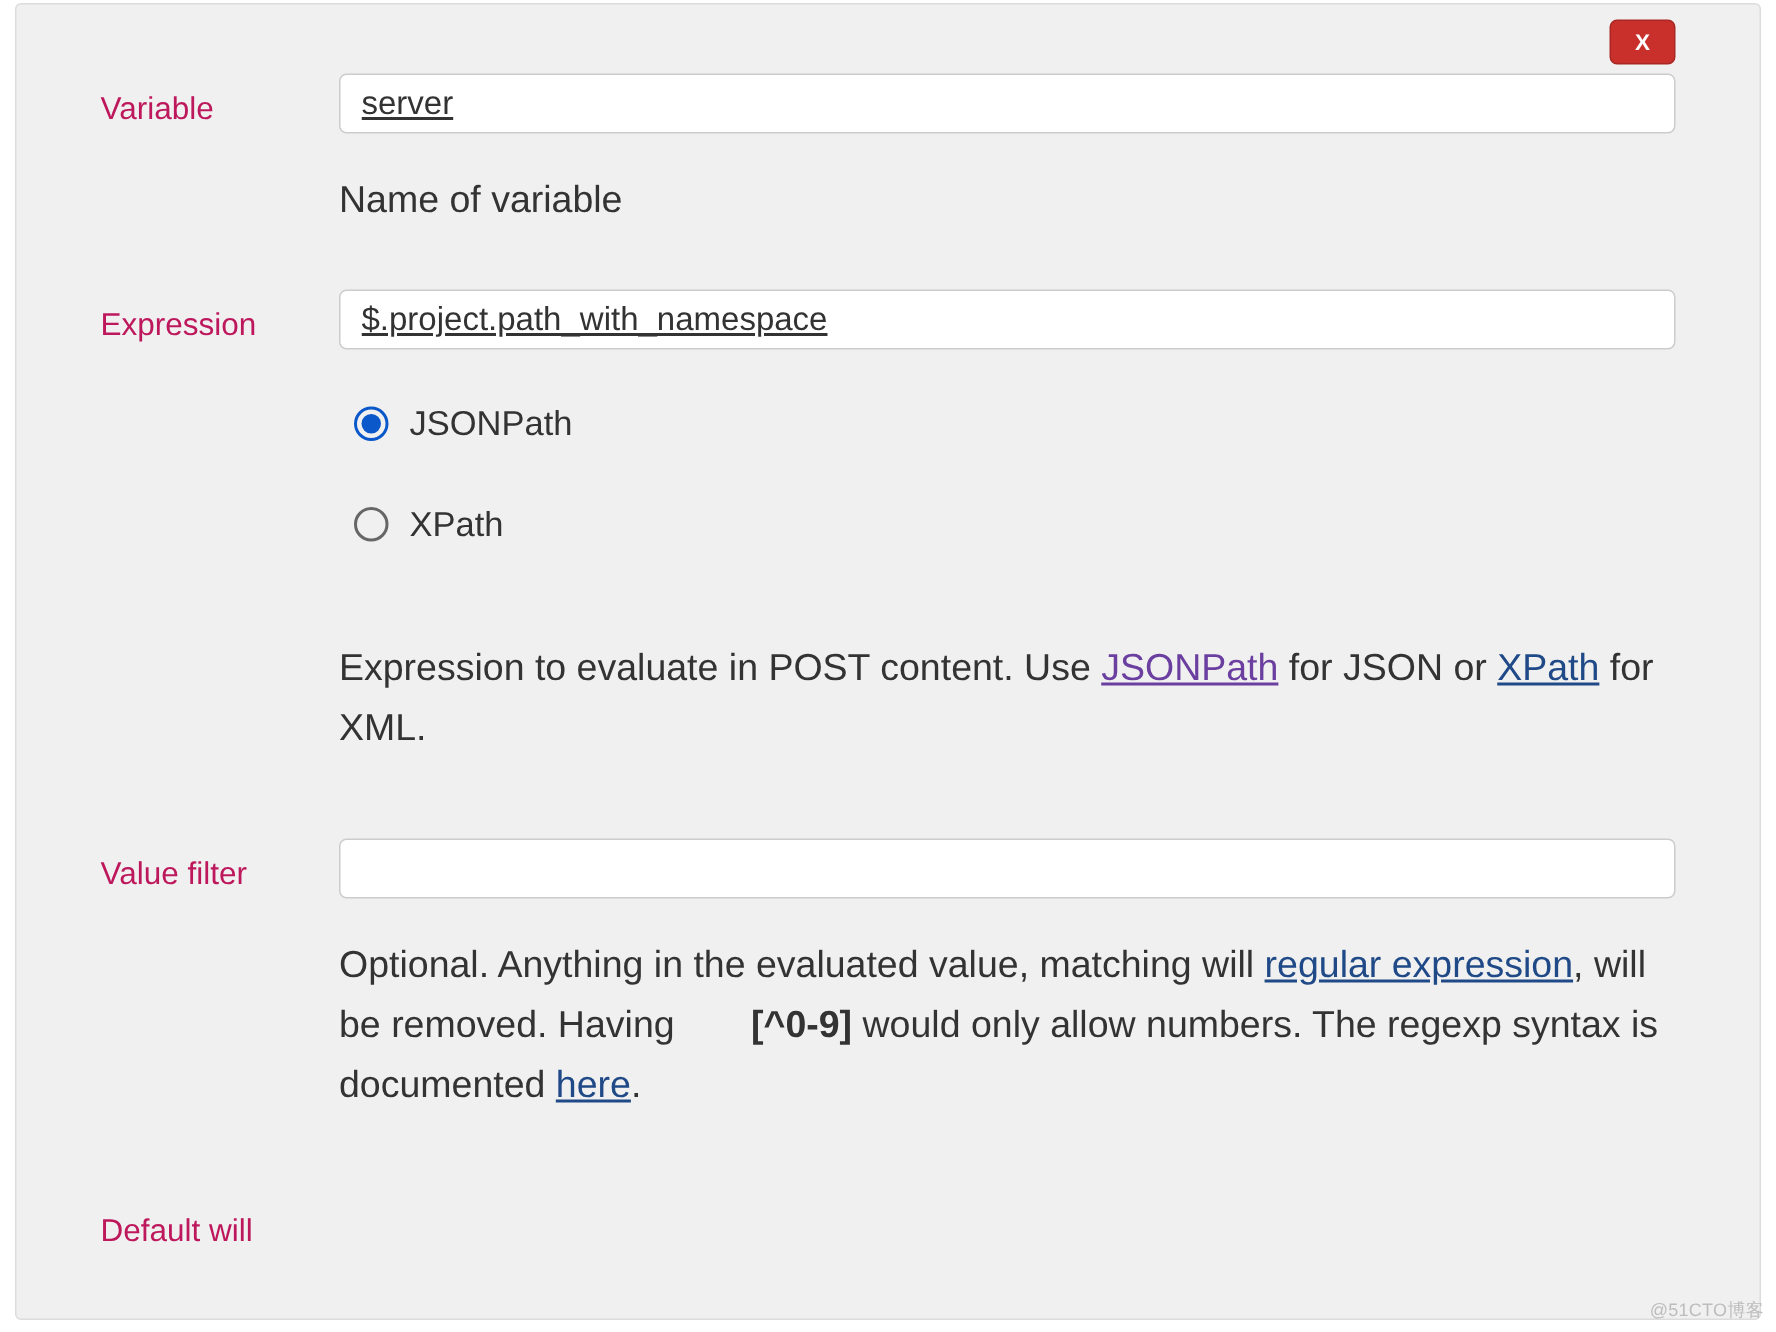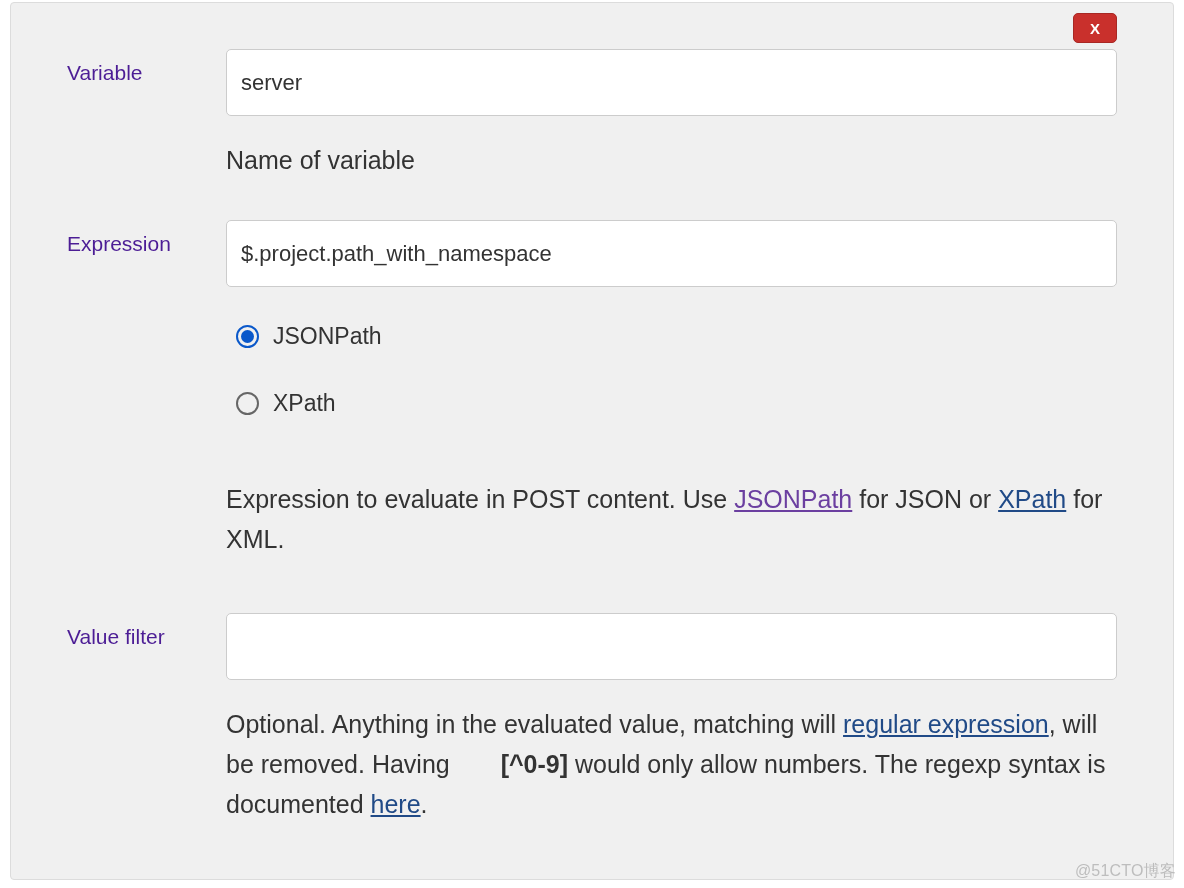--- a/index.html
+++ b/index.html
@@ -40,37 +40,38 @@
     padding: 46px 56px 0 56px;
   }
   .row {
     display: flex;
     align-items: flex-start;
   }
   .label-col {
     flex: 0 0 159px;
     padding-top: 12px;
     font-size: 21px;
-    color: #4c1d95;
+    color: #be185d;
   }
   .field-col {
     flex: 1 1 auto;
     min-width: 0;
   }
   input.text {
     width: 100%;
-    height: 67px;
+    height: 40px;
     border: 1px solid #ccc;
     border-radius: 5px;
     background: #fff;
     font-size: 22px;
     font-family: inherit;
     color: #333;
     padding: 0 14px;
     outline: none;
+    text-decoration: underline;
   }
   .help {
     font-size: 25px;
     line-height: 1.6;
     color: #333;
     margin-top: 24px;
   }
   .help .bold { font-weight: 700; margin-left: 44px; }
   a.link {
     color: #204a87;
@@ -108,21 +109,21 @@
     width: 13px; height: 13px;
     border-radius: 50%;
     background: #0a58ca;
   }
   .spacer-40 { height: 40px; }
   .spacer-54 { height: 54px; }
   .watermark {
     position: absolute;
     right: 8px;
     bottom: 6px;
-    font-size: 16px;
+    font-size: 12px;
     color: #bdbdbd;
     letter-spacing: 0.2px;
   }
 </style>
 </head>
 <body>
 
 <div class="outer">
   <button class="close-btn">X</button>
 

